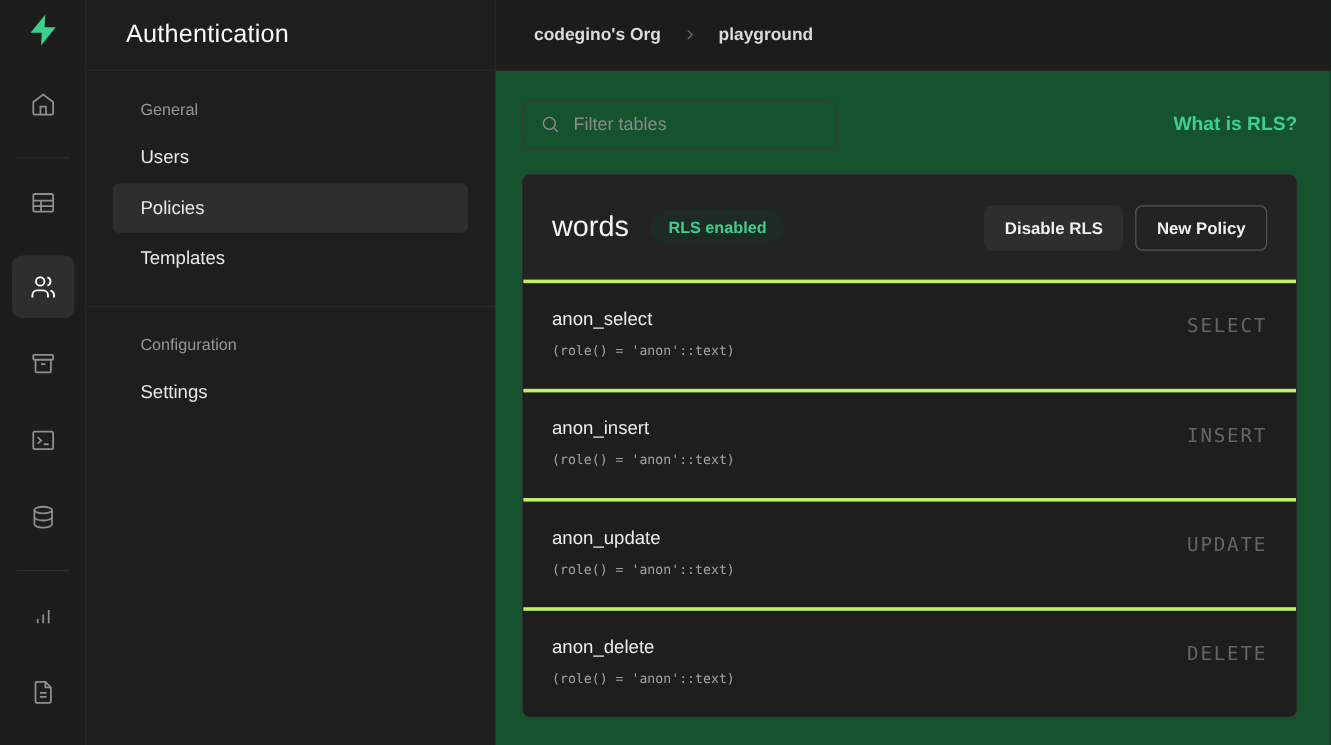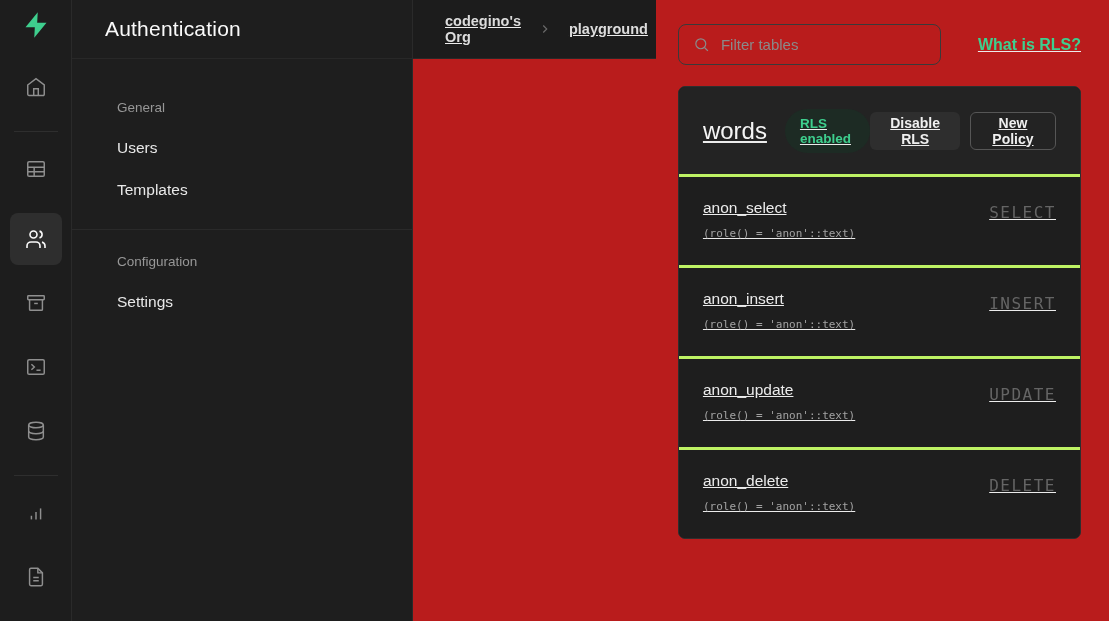--- a/index.html
+++ b/index.html
@@ -19,28 +19,28 @@
   .rail-btn.active svg { stroke:#fafafa; }
   .rail-divider { width:44px; border-top:1px solid #2e2e2e; margin:0 0 17px 0; }
 
   
   .sidebar { width:341px; flex:0 0 341px; background:#1e1e1e; border-right:1px solid #2a2a2a;
     display:flex; flex-direction:column; }
   .sidebar-header { height:59px; flex:0 0 59px; border-bottom:1px solid #282828;
     display:flex; align-items:center; padding-left:33px; }
   .sidebar-title { font-size:21px; font-weight:500; color:#fafafa; letter-spacing:.2px; }
   .sidebar-nav { padding:25px 22px 0 22px; }
-  .nav-section-header { font-size:13.5px; color:#979797; padding:0 23px; margin-bottom:12px;margin-top:16px; }
+  .nav-section-header { font-size:13.5px; color:#979797; padding:0 23px; margin-bottom:12px; }
   .nav-item { height:41px; display:flex; align-items:center; padding:0 23px; border-radius:5px;
     font-size:15.5px; color:#e8e8e8; cursor:pointer; margin-bottom:1px; }
   .nav-item.active { background:#2e2e2e; }
   .sidebar-divider { border-top:1px solid #2a2a2a; margin:19px -22px 24px -22px; }
 
   
-  .main { flex:1; display:flex; flex-direction:row; min-width:0; background:#b91c1c;text-decoration:underline; }
+  .main { flex:1; display:flex; flex-direction:column; min-width:0; background:#14532d; }
   .main-header { height:59px; flex:0 0 59px; border-bottom:1px solid #282828; background:#1c1c1c;
     display:flex; align-items:center; padding:0 8px 0 32px; }
   .breadcrumb { display:flex; align-items:center; gap:17px; }
   .crumb { font-size:14.5px; font-weight:600; color:#dcdcdc; cursor:pointer; }
   .crumb-sep svg { stroke:#6a6a6a; display:block; }
   .header-right { margin-left:auto; display:flex; align-items:center; }
   .help { display:flex; align-items:center; gap:9px; font-size:14.5px; font-weight:600;
     color:#e3e3e3; cursor:pointer; margin-right:26px; }
   .help svg { stroke:#cfcfcf; }
   .feedback-btn { height:40px; display:flex; align-items:center; gap:11px; background:#2f2f2f;
@@ -150,20 +150,21 @@
     </div>
   </div>
 
   <div class="sidebar">
     <div class="sidebar-header">
       <span class="sidebar-title">Authentication</span>
     </div>
     <div class="sidebar-nav">
       <div class="nav-section-header">General</div>
       <div class="nav-item">Users</div>
+      <div class="nav-item active">Policies</div>
       <div class="nav-item">Templates</div>
       <div class="sidebar-divider"></div>
       <div class="nav-section-header">Configuration</div>
       <div class="nav-item">Settings</div>
     </div>
   </div>
 
   <div class="main">
     <div class="main-header">
       <div class="breadcrumb">

